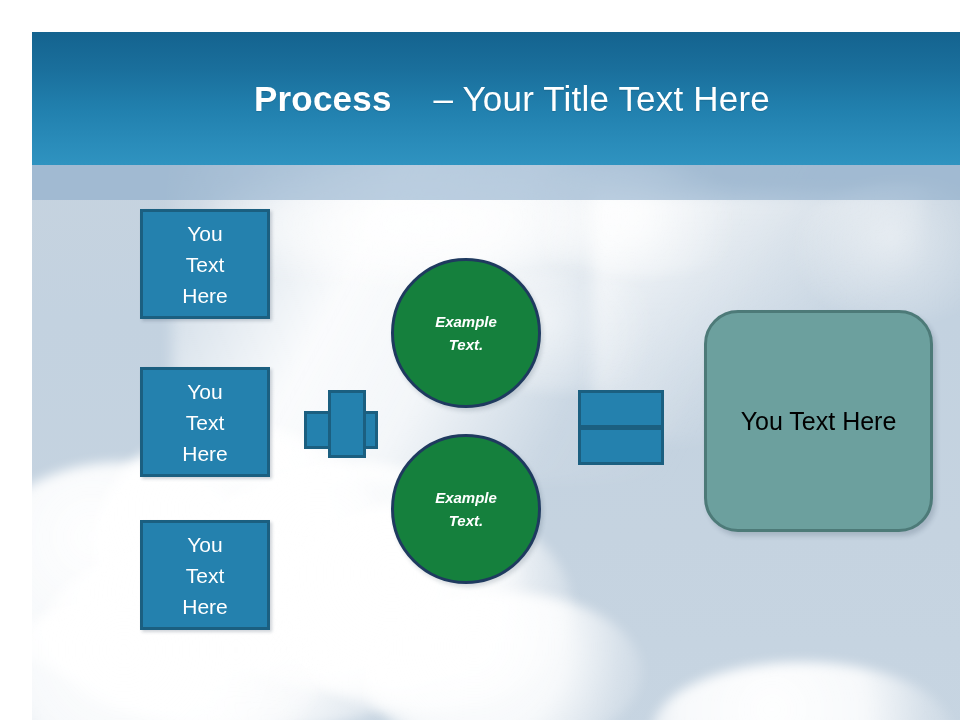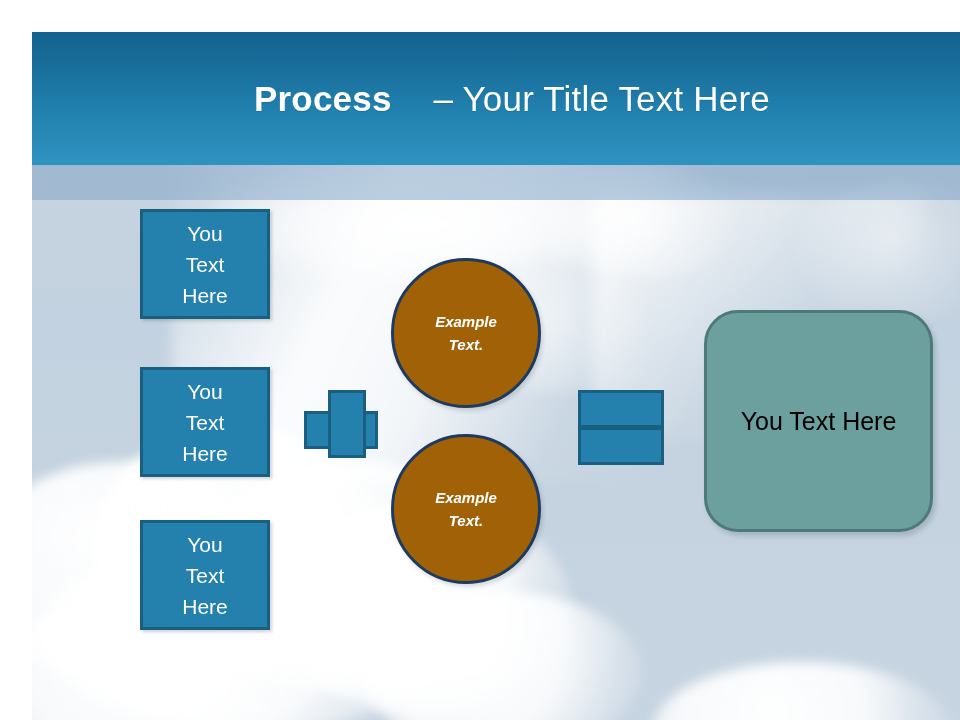--- a/index.html
+++ b/index.html
@@ -167,21 +167,21 @@
     left: 27px; top: 24px;
     width: 20px; height: 20px;
     background: #2481ae;
   }
 
   
   .circle {
     position: absolute;
     width: 150px; height: 150px;
     border-radius: 50%;
-    background: #a16207;
+    background: #15803d;
     border: 3px solid #1f3a5f;
     display: flex;
     align-items: center;
     justify-content: center;
     text-align: center;
     color: #ffffff;
     font-size: 15px;
     font-weight: bold;
     font-style: italic;
     line-height: 23px;

